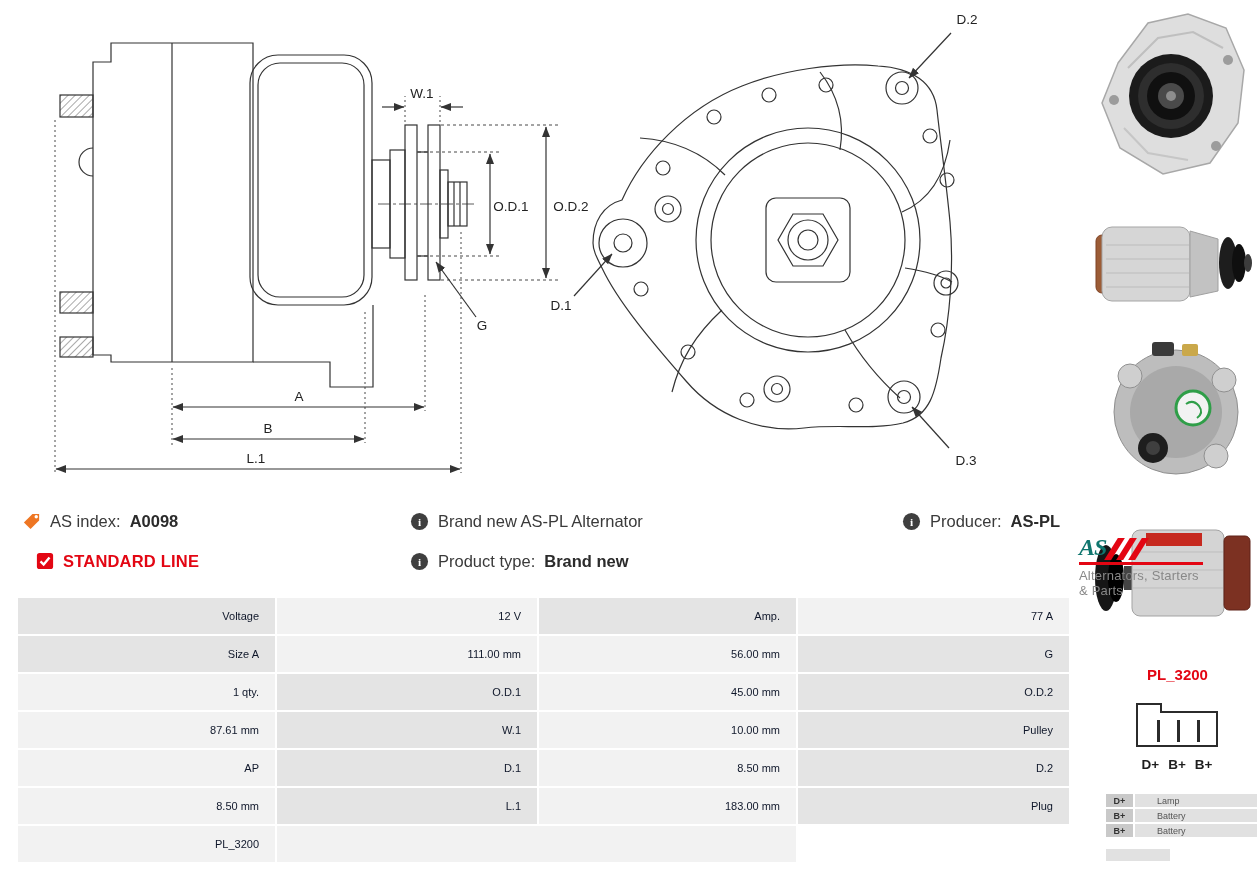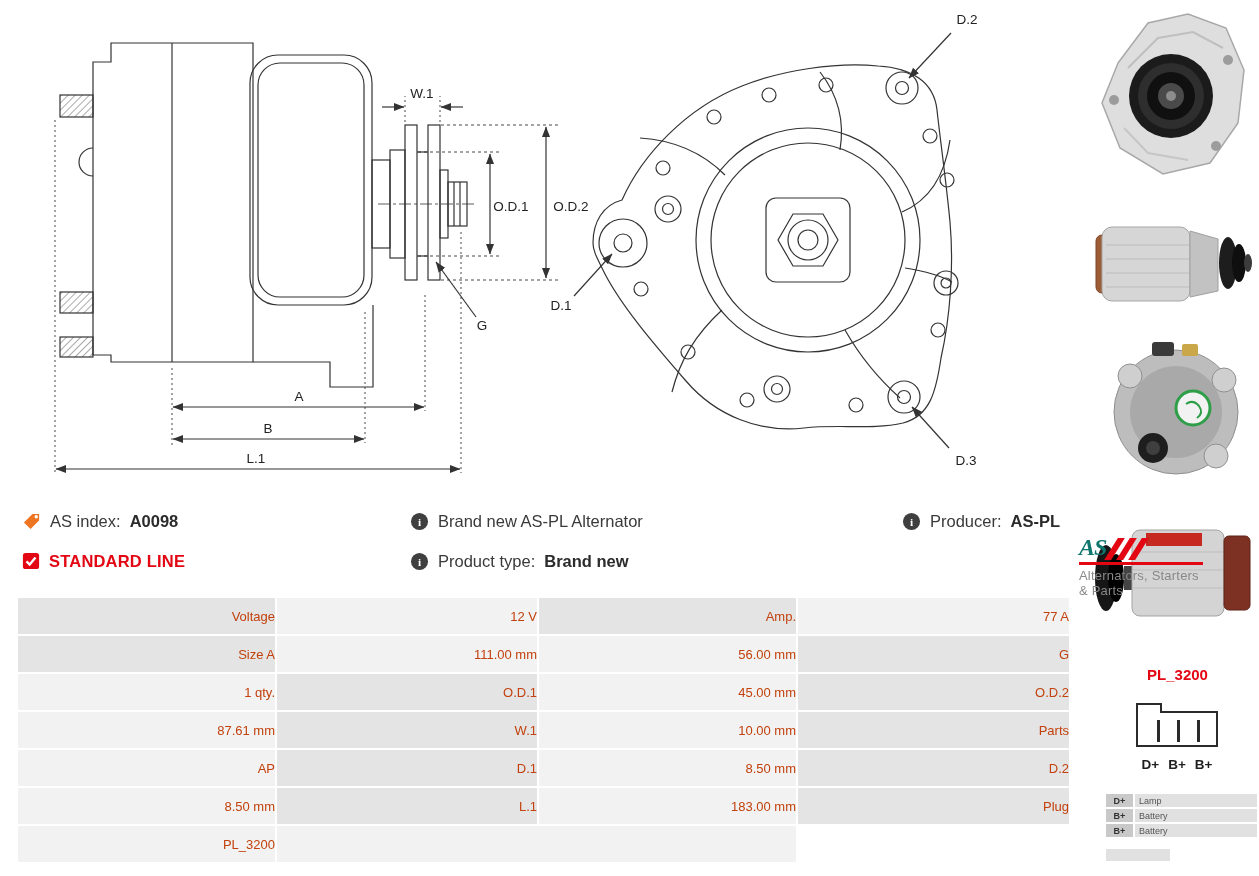--- a/index.html
+++ b/index.html
@@ -20,32 +20,32 @@
   .standard-line{color:#e30613;font-weight:bold;letter-spacing:.2px;}
 
   .as-logo{position:absolute;left:1079px;top:534px;width:124px;}
   .as-logo-row{display:flex;align-items:flex-end;}
   .as-logo-text{color:#0f766e;font-weight:bold;font-style:italic;font-size:24px;line-height:26px;letter-spacing:-1px;font-family:Liberation Serif, serif;}
   .as-slash{display:inline-block;width:7px;height:22px;background:#e30613;transform:skewX(-32deg);margin-left:5px;}
   .as-logo-rule{height:3px;background:#e30613;margin:2px 0 3px;}
   .as-logo-tagline{font-size:13px;color:#888;letter-spacing:.2px;}
 
   .spec-table{position:absolute;left:18px;top:598px;display:grid;grid-template-columns:257px 260px 257px 271px;grid-auto-rows:36px;gap:2px;}
-  .cell{display:flex;align-items:center;justify-content:flex-end;padding-right:0;font-size:13px;color:#c2410c;}
+  .cell{display:flex;align-items:center;justify-content:flex-end;padding-right:16px;font-size:11px;color:#0f172a;}
   .cell.lab{background:#e4e4e4;}
   .cell.val{background:#f2f2f2;}
   .cell.merged{grid-column:span 2;background:#f2f2f2;}
 
   .plug-name{position:absolute;left:1110px;top:666px;width:135px;text-align:center;color:#e30613;font-weight:bold;font-size:15px;}
   .plug-svg{position:absolute;left:1127px;top:696px;}
   .plug-pins{position:absolute;left:1127px;top:757px;width:100px;display:flex;justify-content:center;gap:9px;font-weight:bold;font-size:13.5px;color:#1e1e1e;}
   .plug-legend{position:absolute;left:1106px;top:794px;}
   .legend-row{display:flex;gap:2px;margin-bottom:2px;}
   .legend-pin{width:27px;height:13px;background:#c9c9c9;font-size:9px;font-weight:bold;color:#333;display:flex;align-items:center;justify-content:center;}
-  .legend-desc{width:122px;height:13px;background:#e1e1e1;font-size:9px;color:#555;display:flex;align-items:center;padding-left:4px;}
+  .legend-desc{width:122px;height:13px;background:#e1e1e1;font-size:9px;color:#555;display:flex;align-items:center;padding-left:22px;}
   .legend-empty{width:64px;height:12px;background:#e1e1e1;margin-top:12px;}
 </style>
 </head>
 <body>
 
 <div class="page">
 
   <svg class="drawing" viewBox="0 0 1075 500" width="1075" height="500">
     <defs>
       <marker id="arw" viewBox="0 0 10 10" refX="9.5" refY="5" markerWidth="9" markerHeight="9" orient="auto-start-reverse">
@@ -227,21 +227,21 @@
 
   <div class="meta-item" style="left:902px;top:509px;">
     <svg width="19" height="19" viewBox="0 0 20 20">
       <circle cx="10" cy="10" r="9" fill="#3f3f3f"></circle>
       <text x="10" y="14.5" text-anchor="middle" font-size="12" font-weight="bold" fill="#fff" font-family="Liberation Serif, serif">i</text>
     </svg>
     <span>Producer:</span>
     <span class="m-bold">AS-PL</span>
   </div>
 
-  <div class="meta-item" style="left:22px;top:549px;">
+  <div class="meta-item" style="left:36px;top:549px;">
     <svg width="18" height="18" viewBox="0 0 20 20">
       <rect x="1" y="1" width="18" height="18" rx="3" fill="#e30613"></rect>
       <path d="M5,10.5 L8.5,14 L15,6" fill="none" stroke="#fff" stroke-width="2.6"></path>
     </svg>
     <span class="standard-line">STANDARD LINE</span>
   </div>
 
   <div class="meta-item" style="left:410px;top:549px;">
     <svg width="19" height="19" viewBox="0 0 20 20">
       <circle cx="10" cy="10" r="9" fill="#3f3f3f"></circle>
@@ -275,21 +275,21 @@
     <div class="cell lab">G</div>
     <div class="cell val">1 qty.</div>
     <div class="cell lab">O.D.1</div>
     <div class="cell val">45.00 mm</div>
 
     <div class="cell lab">O.D.2</div>
     <div class="cell val">87.61 mm</div>
     <div class="cell lab">W.1</div>
     <div class="cell val">10.00 mm</div>
 
-    <div class="cell lab">Parts</div>
+    <div class="cell lab">Pulley</div>
     <div class="cell val">AP</div>
     <div class="cell lab">D.1</div>
     <div class="cell val">8.50 mm</div>
 
     <div class="cell lab">D.2</div>
     <div class="cell val">8.50 mm</div>
     <div class="cell lab">L.1</div>
     <div class="cell val">183.00 mm</div>
 
     <div class="cell lab">Plug</div>

